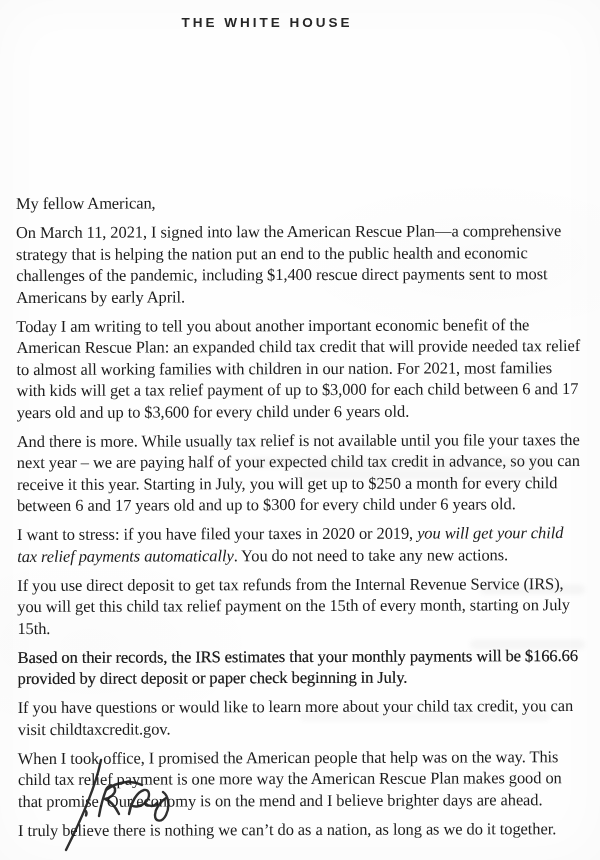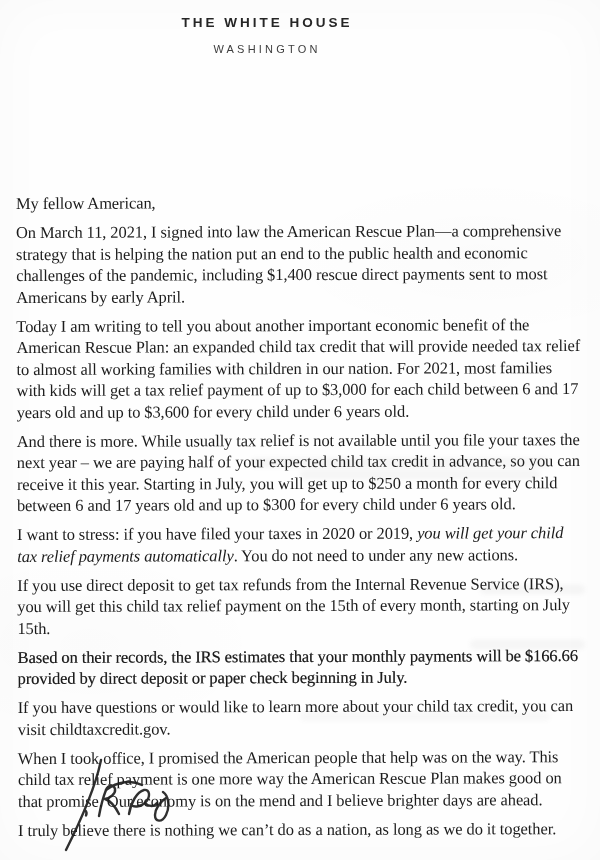--- a/index.html
+++ b/index.html
@@ -52,30 +52,29 @@
   .bleed.b4{left:470px;top:640px;width:115px;}
   .bleed.b5{left:300px;top:712px;width:250px;opacity:0.045;}
 </style>
 </head>
 <body>
 
 <div class="page">
 
   <div class="letterhead">
     <div class="org">THE WHITE HOUSE</div>
-    <div class="city">WASHINGTON</div>
   </div>
 
 
   <div class="letter-body">
     <p>My fellow American,</p>
     <p>On March 11, 2021, I signed into law the American Rescue Plan—a comprehensive strategy that is helping the nation put an end to the public health and economic challenges of the pandemic, including $1,400 rescue direct payments sent to most Americans by early April.</p>
     <p>Today I am writing to tell you about another important economic benefit of the American Rescue Plan: an expanded child tax credit that will provide needed tax relief to almost all working families with children in our nation. For 2021, most families with kids will get a tax relief payment of up to $3,000 for each child between 6 and 17 years old and up to $3,600 for every child under 6 years old.</p>
     <p>And there is more. While usually tax relief is not available until you file your taxes the next year – we are paying half of your expected child tax credit in advance, so you can receive it this year. Starting in July, you will get up to $250 a month for every child between 6 and 17 years old and up to $300 for every child under 6 years old.</p>
-    <p><span>I want to stress: if you have filed your taxes in 2020 or 2019, </span><em>you will get your child tax relief payments automatically</em><span>. You do not need to under any new actions.</span></p>
+    <p><span>I want to stress: if you have filed your taxes in 2020 or 2019, </span><em>you will get your child tax relief payments automatically</em><span>. You do not need to take any new actions.</span></p>
     <p>If you use direct deposit to get tax refunds from the Internal Revenue Service (IRS), you will get this child tax relief payment on the 15th of every month, starting on July 15th.</p>
     <p class="heavy-ink">Based on their records, the IRS estimates that your monthly payments will be $166.66 provided by direct deposit or paper check beginning in July.</p>
     <p>If you have questions or would like to learn more about your child tax credit, you can visit childtaxcredit.gov.</p>
     <p>When I took office, I promised the American people that help was on the way. This child tax relief payment is one more way the American Rescue Plan makes good on that promise. Our economy is on the mend and I believe brighter days are ahead.</p>
     <p>I truly believe there is nothing we can’t do as a nation, as long as we do it together.</p>
   </div>
 
   <svg class="signature-svg" viewBox="0 0 150 105" aria-hidden="true">
     <g fill="none" stroke="#1f1f1f" stroke-width="2.4" stroke-linecap="round" stroke-linejoin="round" opacity="0.92">
       <path d="M57,10 C53,30 40,64 22,100"></path>

